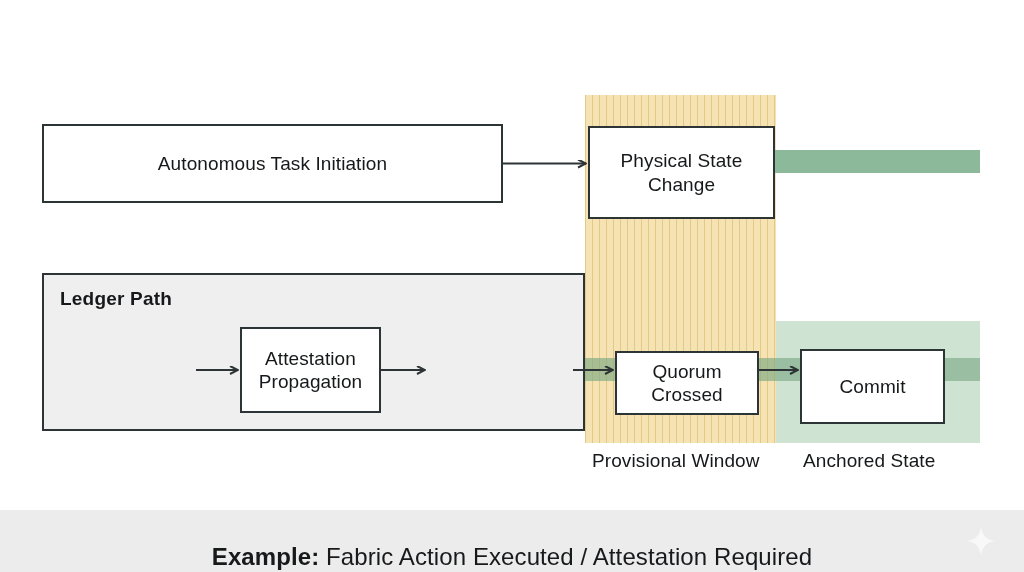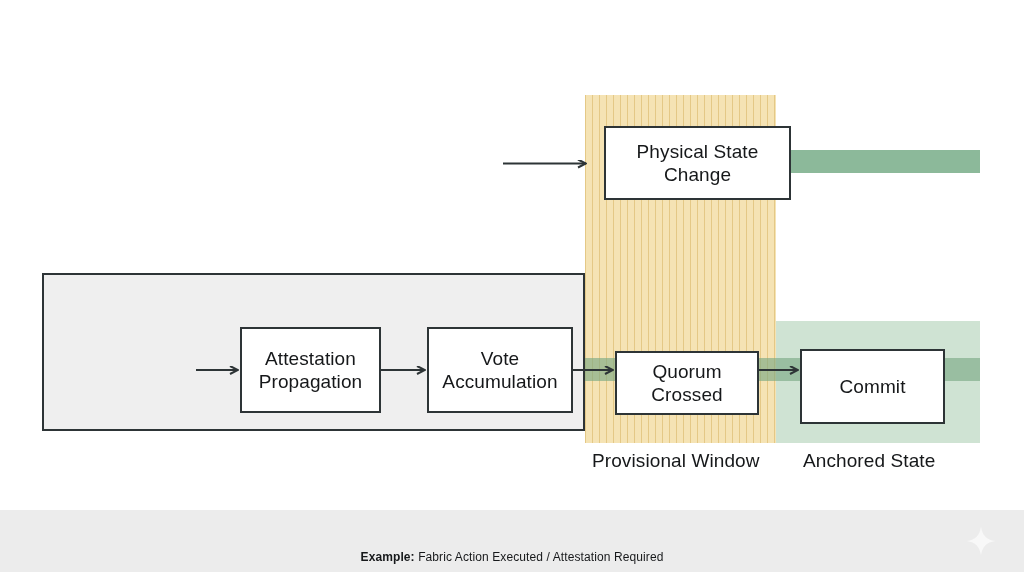--- a/index.html
+++ b/index.html
@@ -78,21 +78,21 @@
     text-align: center;
     color: #16181a;
     font-size: 19px;
     line-height: 1.22;
     letter-spacing: 0.1px;
   }
   #node-autonomous {
     left: 42px; top: 124px; width: 461px; height: 79px;
   }
   #node-physical {
-    left: 604px; top: 126px; width: 187px; height: 74px;
+    left: 588px; top: 126px; width: 187px; height: 93px;
   }
   #node-submission {
     left: 56px; top: 334px; width: 140px; height: 72px;
   }
   #node-attestation {
     left: 240px; top: 327px; width: 141px; height: 86px;
   }
   #node-vote {
     left: 427px; top: 327px; width: 146px; height: 86px;
   }
@@ -161,21 +161,21 @@
     left: 0;
     bottom: 0;
     width: 1024px;
     height: 62px;
     background: #ececec;
     display: flex;
     align-items: center;
     justify-content: center;
   }
   #footer-text {
-    font-size: 12px;
+    font-size: 24px;
     color: #17191b;
     letter-spacing: 0.1px;
     margin-top: 32px;
   }
   #footer-text b { font-weight: bold; }
   #sparkle-icon {
     position: absolute;
     right: 28px;
     top: 50%;
     transform: translateY(-50%);
@@ -189,41 +189,42 @@
 
 <div id="stage">
 
   <div class="band" id="anchored-band-under"></div>
   <div class="band" id="anchored-band"></div>
   <div class="band" id="provisional-band"></div>
   <div class="band" id="green-bar-bottom"></div>
   <div class="band" id="green-bar-top"></div>
 
   <div id="ledger-group"></div>
+  <div id="ledger-group-title">Ledger Path</div>
 
   <svg class="arrow" style="left:0;top:0;width:1024px;height:572px;">
     <defs>
       <marker id="ah" markerWidth="10" markerHeight="10" refX="9" refY="4" orient="auto" markerUnits="userSpaceOnUse">
         <polyline points="1,0 9,4 1,8" stroke="#2d3436" stroke-width="2" fill="none"></polyline>
       </marker>
     </defs>
     <line x1="503" y1="163.5" x2="586" y2="163.5" stroke="#2d3436" stroke-width="2" marker-end="url(#ah)"></line>
     <line x1="196" y1="370" x2="238" y2="370" stroke="#2d3436" stroke-width="2" marker-end="url(#ah)"></line>
     <line x1="381" y1="370" x2="425" y2="370" stroke="#2d3436" stroke-width="2" marker-end="url(#ah)"></line>
     <line x1="573" y1="370" x2="613" y2="370" stroke="#2d3436" stroke-width="2" marker-end="url(#ah)"></line>
     <line x1="759" y1="370" x2="798" y2="370" stroke="#2d3436" stroke-width="2" marker-end="url(#ah)"></line>
   </svg>
 
+  <div class="node" id="node-autonomous">Autonomous Task Initiation</div>
 
   <div class="node" id="node-physical">Physical State Change</div>
 
 
   <div class="node" id="node-attestation">Attestation Propagation</div>
 
-  <div class="node" id="node-vote">Vote Accumulation</div>
 
   <div class="node" id="node-quorum">Quorum Crossed</div>
 
   <div class="node" id="node-commit">Commit</div>
 
   <div class="caption" id="caption-provisional">Provisional Window</div>
   <div class="caption" id="caption-anchored">Anchored State</div>
 
 
   <div id="footer-bar">

